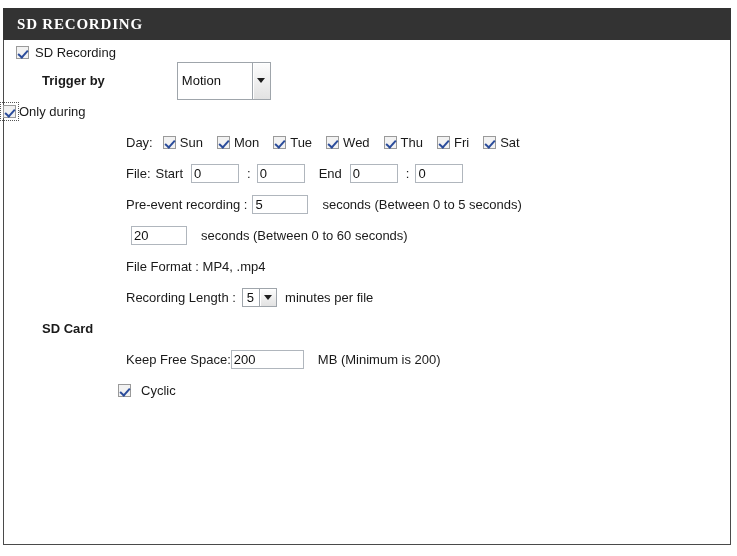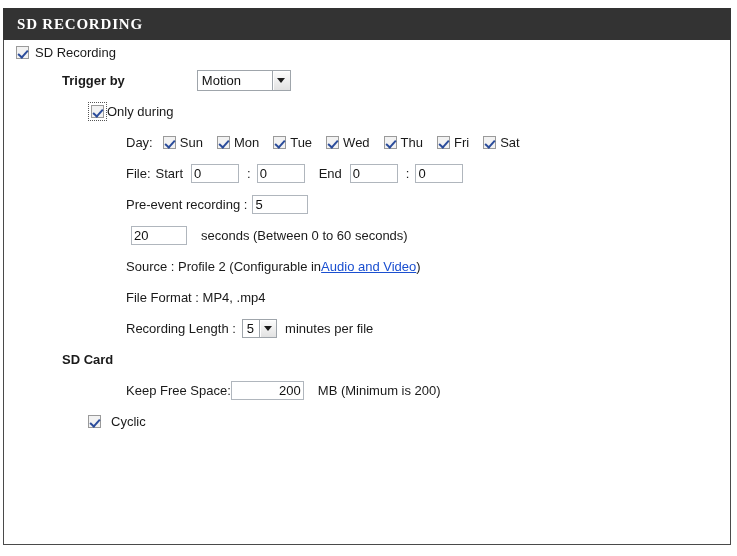--- a/index.html
+++ b/index.html
@@ -56,24 +56,24 @@
 
   .row {
     display: flex;
     align-items: center;
     height: 25px;
     white-space: nowrap;
   }
   .row.tall { height: 31px; }
 
   .lv0 { padding-left: 16px; }
-  .lv1 { padding-left: 62px; gap: 33px; }
-  .lv2 { padding-left: 88px; }
+  .lv1 { padding-left: 42px; gap: 33px; }
+  .lv2 { }
   .lv3 { padding-left: 110px; margin-left: 16px; }
-  .lv4 { padding-left: 88px; }
+  .lv4 { padding-left: 118px; }
 
   .bold { font-weight: bold; font-size: 13px; }
   .txt  { font-size: 13px; color: #1a1a1a; }
 
   
   .cb {
     position: relative;
     display: inline-block;
     width: 13px;
     height: 13px;
@@ -139,28 +139,28 @@
     font-family: "Liberation Sans", sans-serif;
     font-size: 13px;
     color: #101010;
     padding: 0 2px;
     line-height: 17px;
     outline: none;
     flex: none;
   }
   .inp.w-num   { width: 56px; }
   .inp.w-time  { width: 48px; }
-  .inp.w-space { width: 73px; text-align: right; }
+  .inp.w-space { width: 73px; }
 
   
   .sel {
     display: inline-flex;
     align-items: stretch;
     box-sizing: border-box;
-    height: 21px;
+    height: 38px;
     border: 1px solid #9fa5ab;
     background: #ffffff;
     flex: none;
   }
   .sel .sel-val {
     display: flex;
     align-items: center;
     font-size: 13px;
     color: #101010;
     padding: 0 6px 0 4px;
@@ -298,36 +298,32 @@
     <span class="sp6"></span>
     <input class="inp w-time" type="text" value="0" style="">
   </div>
 
 
   <div class="row tall lv3">
     <span class="txt">Pre-event recording :</span>
     <span class="sp5"></span>
     <input class="inp w-num" type="text" value="5" style="">
     <span class="sp14"></span>
+    <span class="txt">seconds (Between 0 to 5 seconds)</span>
   </div>
 
   <div class="row tall lv3">
     <span class="sp5"></span>
     <input class="inp w-num" type="text" value="20" style="">
     <span class="sp14"></span>
     <span class="txt">seconds (Between 0 to 60 seconds)</span>
   </div>
 
 
 
-  <div class="row tall lv3">
-    <span class="txt">Source : Profile 2  (Configurable in </span>
-    <span class="link">Audio and Video</span>
-    <span class="txt">)</span>
-  </div>
 
   <div class="row tall lv3">
     <span class="txt">File Format : MP4, .mp4</span>
   </div>
 
   <div class="row tall lv3">
     <span class="txt">Recording Length :</span>
     <span class="sp6"></span>
     <span class="sel mini">
       <span class="sel-val">5</span>

